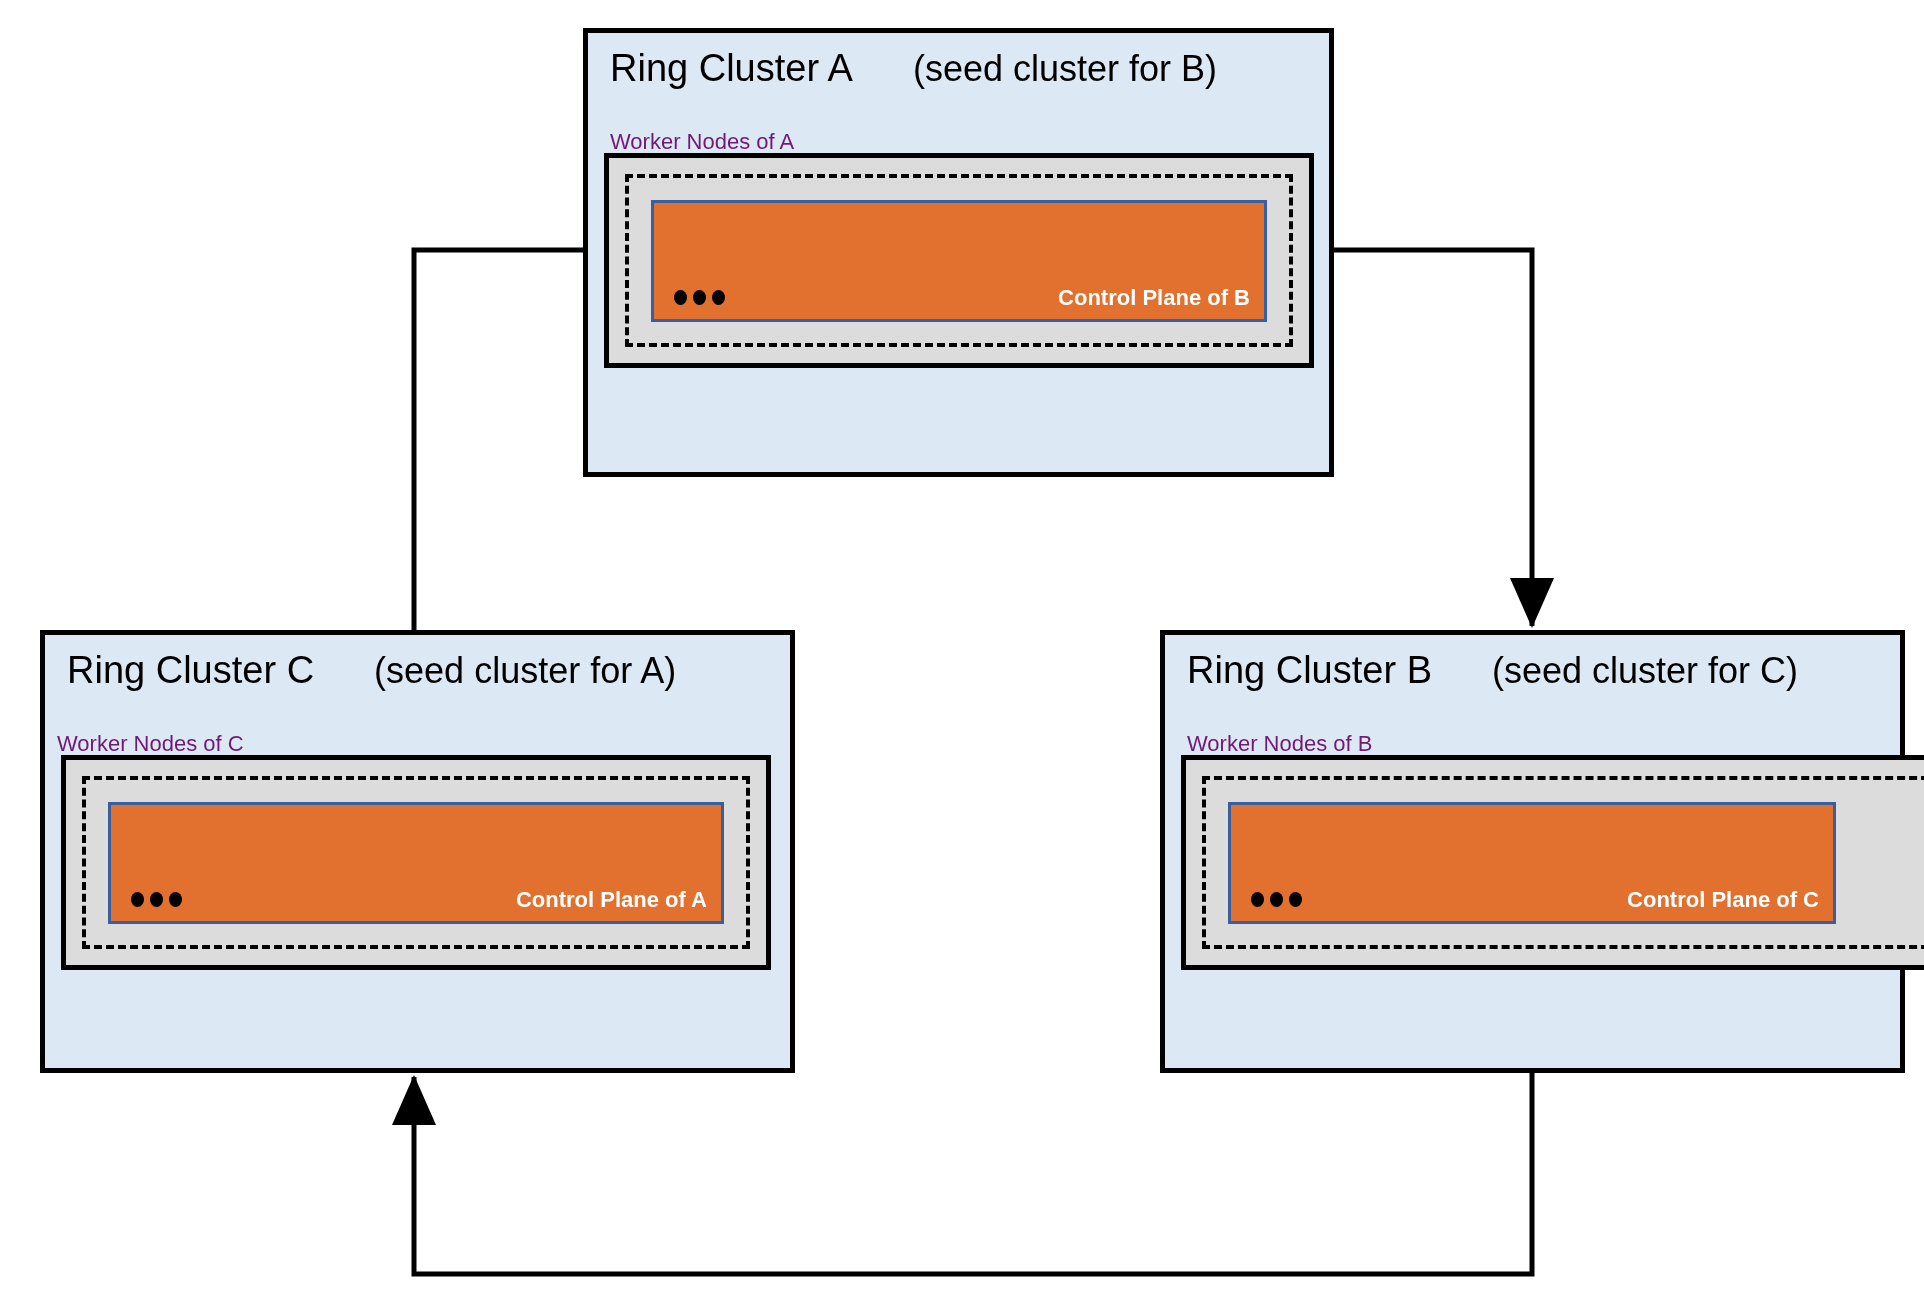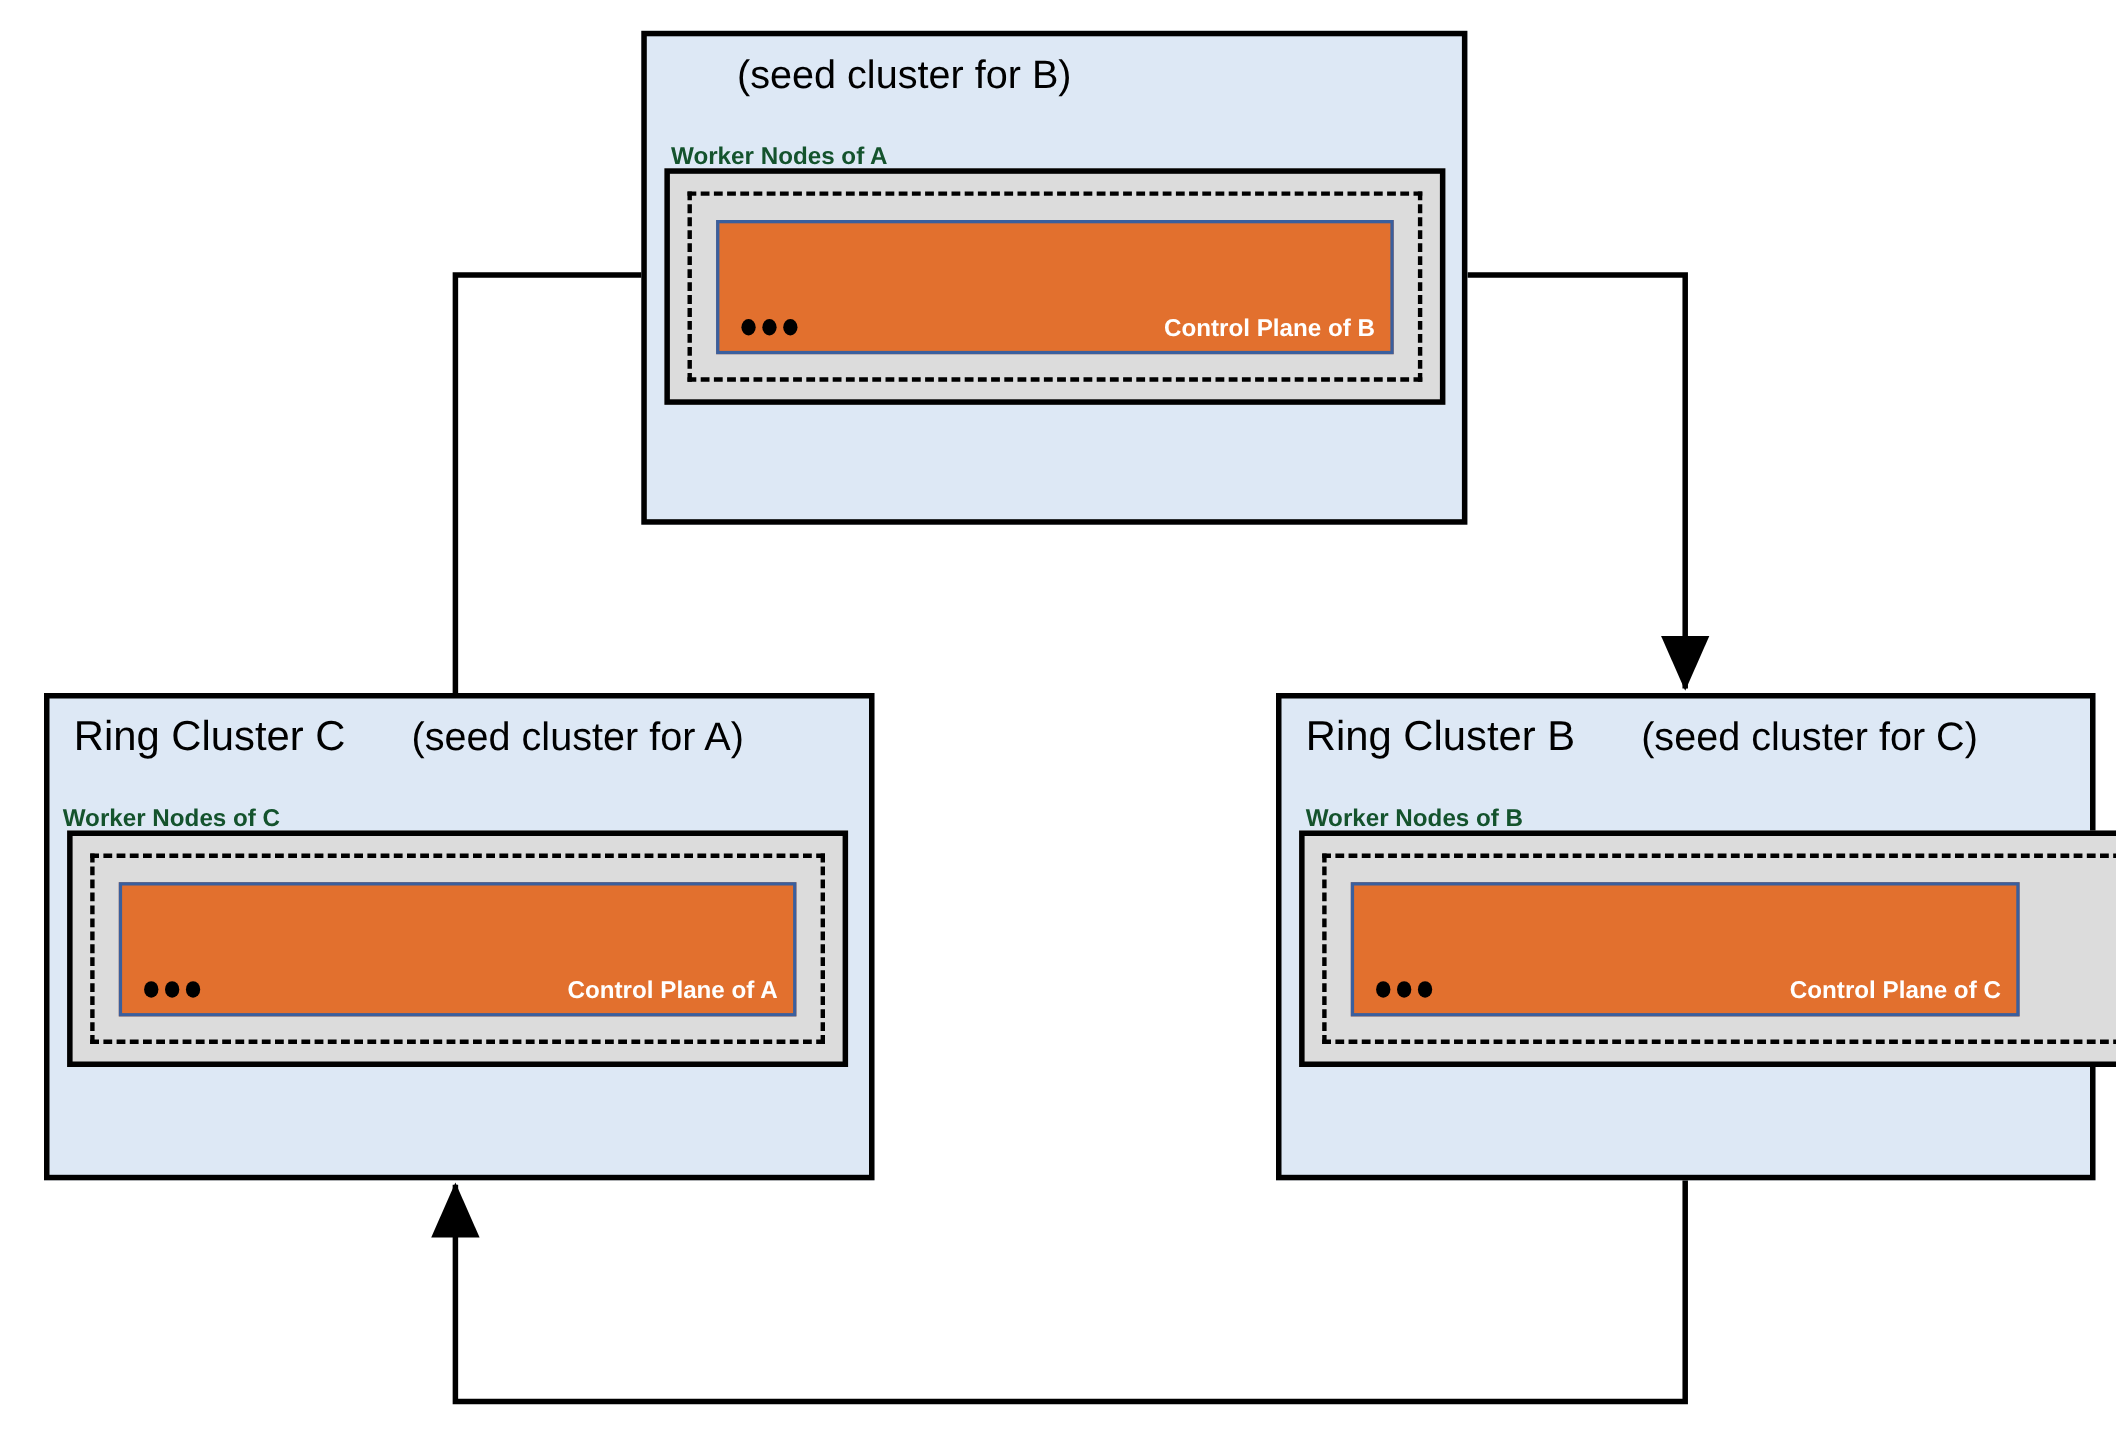--- a/index.html
+++ b/index.html
@@ -37,22 +37,22 @@
     font-size: 38px;
     letter-spacing: 0px;
   }
   .cluster-title .ct-seed {
     font-size: 36px;
     text-align: center;
   }
   .worker-label {
     position: absolute;
     font-size: 22px;
-    font-weight: 700;
-    color: #14532d;
+    font-weight: 400;
+    color: #701a75;
     white-space: nowrap;
   }
 
   
   .worker-box {
     position: absolute;
     box-sizing: border-box;
     background: #dcdcdc;
     border: 5px solid #000000;
   }
@@ -126,20 +126,21 @@
     </g>
 
     <g>
       <path d="M1532,1073 L1532,1274 L414,1274 L414,1077" fill="none" stroke="#000000" stroke-width="5" marker-end="url(#arrowhead)"></path>
     </g>
   </svg>
 
   <div class="cluster" style="left:583px; top:28px; width:751px; height:449px;">
 
     <div class="cluster-title" style="left:22px; top:14px;">
+      <span class="ct-name">Ring Cluster A</span>
       <span class="ct-seed" style="margin-left:60px;">(seed cluster for B)</span>
     </div>
 
     <div class="worker-label" style="left:22px; top:96px;">Worker Nodes of A</div>
 
     <div class="worker-box" style="left:16px; top:120px; width:710px; height:215px;">
 
       <div class="dashed-frame" style="left:16px; top:16px; right:16px; bottom:16px;"></div>
 
       <div class="control-plane" style="left:42px; top:42px; width:616px; height:122px;">

